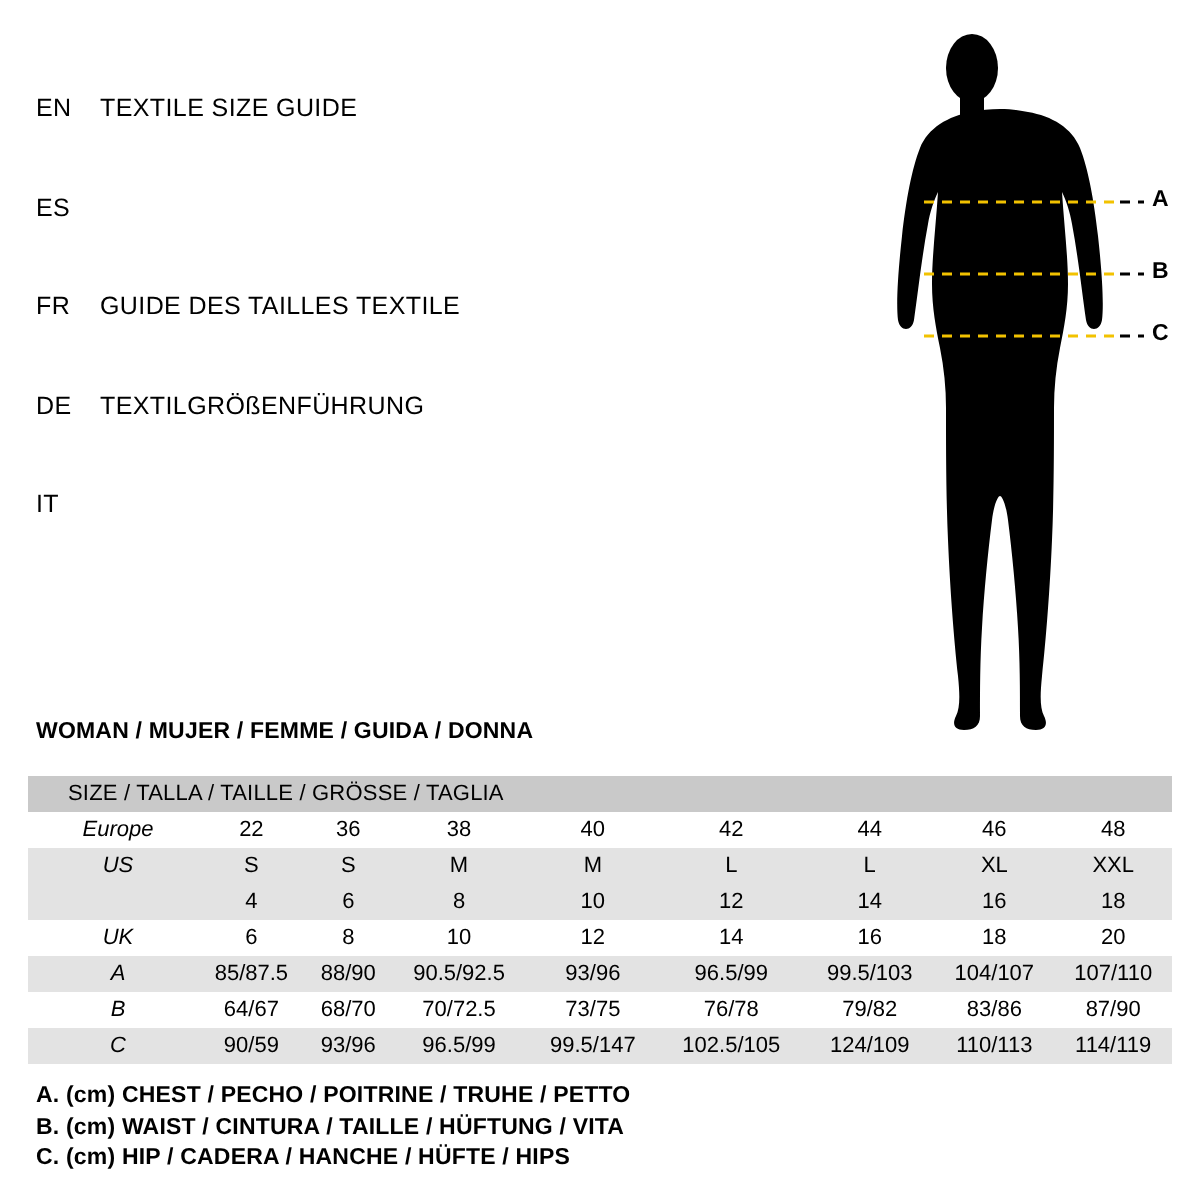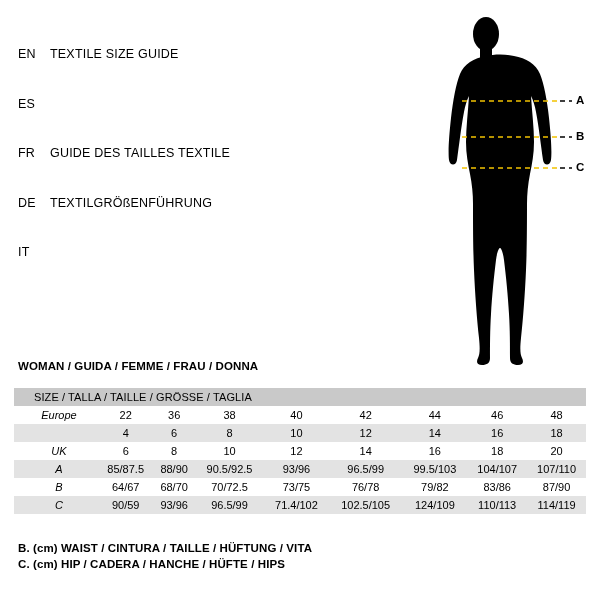--- a/index.html
+++ b/index.html
@@ -211,40 +211,51 @@
       <line x1="140" y1="129" x2="152" y2="129" stroke="#000000" stroke-width="1.4" stroke-dasharray="5,4"></line>
       <line x1="42" y1="160" x2="140" y2="160" stroke="#f2c200" stroke-width="1.6" stroke-dasharray="5,4"></line>
       <line x1="140" y1="160" x2="152" y2="160" stroke="#000000" stroke-width="1.4" stroke-dasharray="5,4"></line>
     </svg>
 
     <span class="measure-letter" style="left:156px; top:86px;">A</span>
     <span class="measure-letter" style="left:156px; top:122px;">B</span>
     <span class="measure-letter" style="left:156px; top:153px;">C</span>
   </div>
 
-  <div class="woman-title">WOMAN / GUIDA / FEMME / FRAU / DONNA</div>
+  <div class="woman-title">WOMAN / MUJER / FEMME / GUIDA / DONNA</div>
 
   <table class="size-table">
     <tbody>
       <tr class="header-row">
         <th colspan="9">SIZE / TALLA / TAILLE / GRÖSSE / TAGLIA</th>
       </tr>
 
       <tr class="plain">
         <td class="rowlabel">Europe</td>
         <td>22</td>
         <td>36</td>
         <td>38</td>
         <td>40</td>
         <td>42</td>
         <td>44</td>
         <td>46</td>
         <td>48</td>
       </tr>
 
+      <tr class="shade">
+        <td class="rowlabel">US</td>
+        <td>S</td>
+        <td>S</td>
+        <td>M</td>
+        <td>M</td>
+        <td>L</td>
+        <td>L</td>
+        <td>XL</td>
+        <td>XXL</td>
+      </tr>
 
       <tr class="shade">
         <td class="rowlabel"></td>
         <td>4</td>
         <td>6</td>
         <td>8</td>
         <td>10</td>
         <td>12</td>
         <td>14</td>
         <td>16</td>
@@ -285,27 +296,28 @@
         <td>79/82</td>
         <td>83/86</td>
         <td>87/90</td>
       </tr>
 
       <tr class="shade">
         <td class="rowlabel">C</td>
         <td>90/59</td>
         <td>93/96</td>
         <td>96.5/99</td>
-        <td>71.4/102</td>
+        <td>99.5/147</td>
         <td>102.5/105</td>
         <td>124/109</td>
         <td>110/113</td>
         <td>114/119</td>
       </tr>
     </tbody>
   </table>
 
   <div class="legend">
+    <div class="legend-line">A. (cm) CHEST / PECHO / POITRINE / TRUHE / PETTO</div>
     <div class="legend-line">B. (cm) WAIST / CINTURA / TAILLE / HÜFTUNG / VITA</div>
     <div class="legend-line">C. (cm) HIP / CADERA / HANCHE / HÜFTE / HIPS</div>
   </div>
 
 </div>
 
 </body></html>

